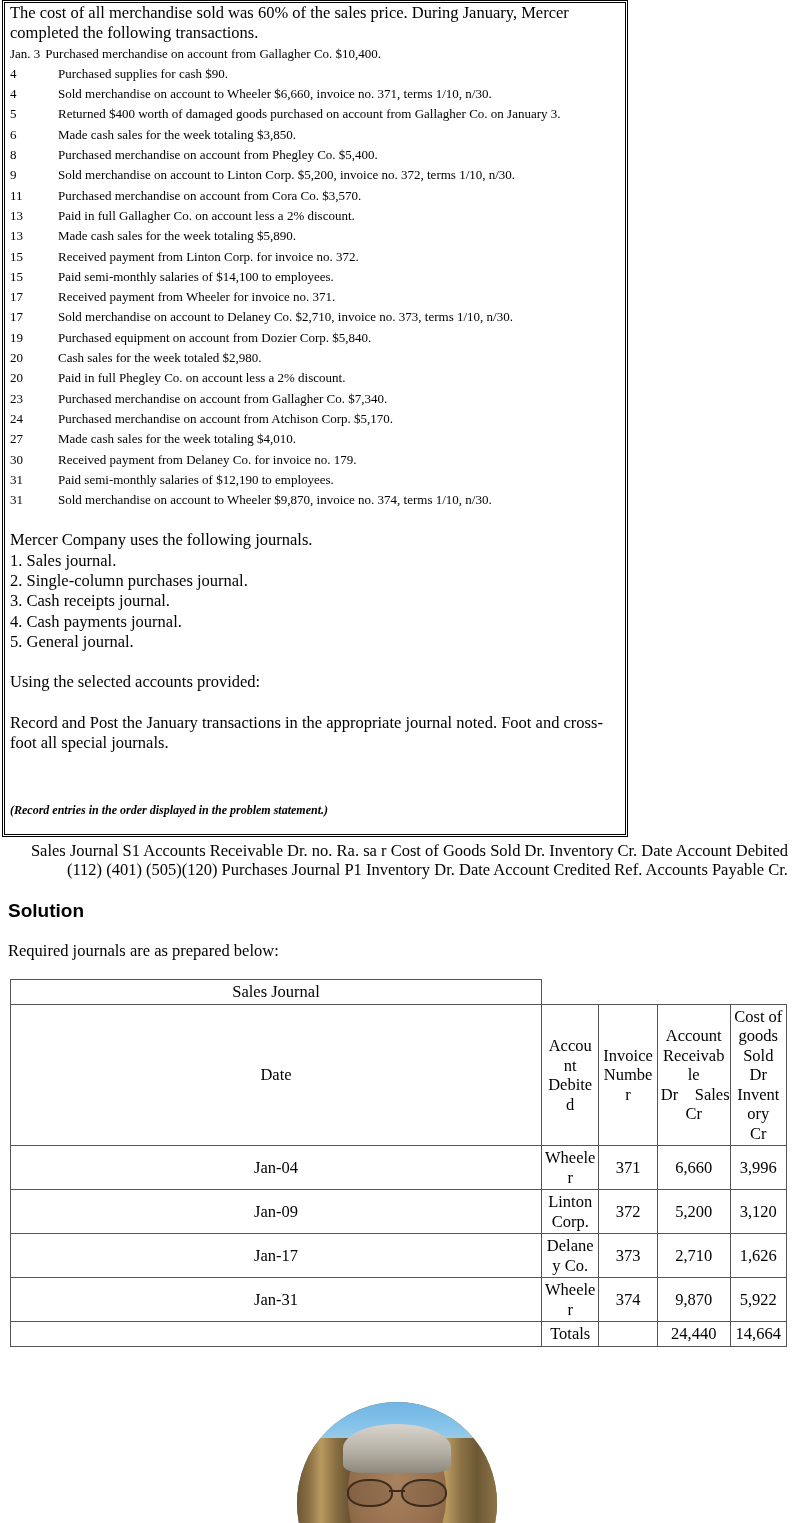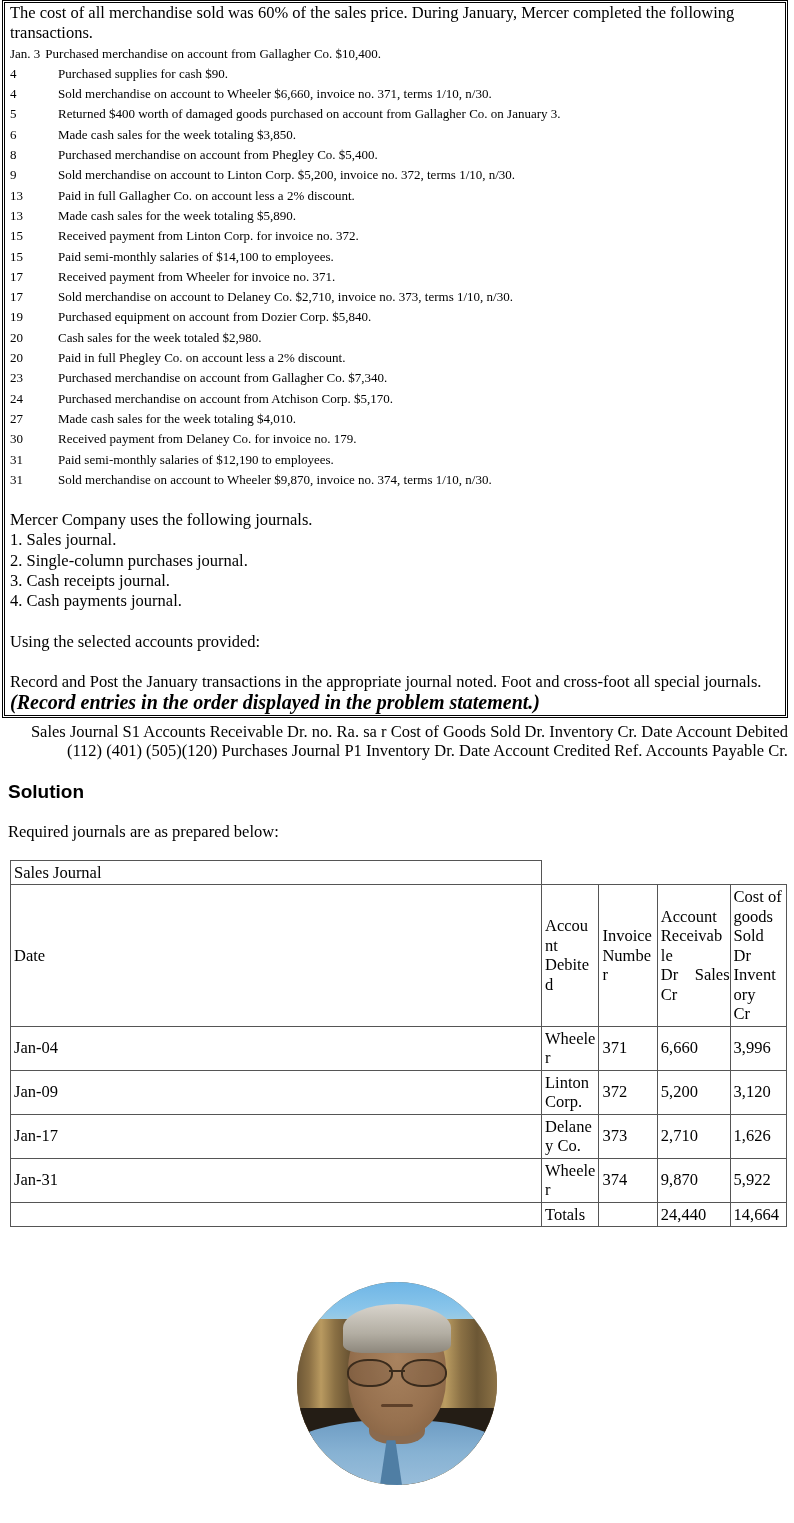--- a/index.html
+++ b/index.html
@@ -12,23 +12,23 @@
     width: 794px;
     font-family: "Liberation Serif", "DejaVu Serif", serif;
     color: #000000;
     -webkit-font-smoothing: none;
   }
 
   
   .problem-box {
     border: 3px double #000000;
     margin: 0 6px 0 2px;
-    padding: 0 4px 2px 5px;
+    padding: 0 4px 14px 5px;
     box-sizing: border-box;
-    width: 786px;
+    width: 626px;
     overflow: hidden;
   }
   .clipped-top {
     margin-top: -12px;
   }
   .para {
     font-size: 16.5px;
     line-height: 20.3px;
     margin: 0;
     text-align: left;
@@ -58,22 +58,23 @@
   }
 
   .journal-line {
     font-size: 16.5px;
     line-height: 20.3px;
   }
 
   .bold-italic {
     font-weight: bold;
     font-style: italic;
-    font-size: 20px;
+    font-size: 12px;
     line-height: 20.3px;
+    margin-top: 47px;
   }
 
   
   .runon {
     font-size: 16.5px;
     line-height: 19px;
     margin: 4px 6px 0 8px;
     text-align: right;
   }
 
@@ -92,20 +93,21 @@
   }
 
   
   table.sales-journal {
     border-collapse: collapse;
     margin: 18px 0 0 10px;
     width: 777px;
     table-layout: fixed;
     font-size: 16.5px;
     line-height: 19.5px;
+    text-align: center;
   }
   table.sales-journal td {
     border: 1px solid #555555;
     padding: 2px 3px;
     vertical-align: middle;
     word-wrap: break-word;
     background: #ffffff;
   }
   td.no-border {
     border: none !important;
@@ -282,20 +284,24 @@
     </div>
     <div class="txn">
       <span class="txn-date">8</span>
       <span class="txn-desc">Purchased merchandise on account from Phegley Co. $5,400.</span>
     </div>
     <div class="txn">
       <span class="txn-date">9</span>
       <span class="txn-desc">Sold merchandise on account to Linton Corp. $5,200, invoice no. 372, terms 1/10, n/30.</span>
     </div>
     <div class="txn">
+      <span class="txn-date">11</span>
+      <span class="txn-desc">Purchased merchandise on account from Cora Co. $3,570.</span>
+    </div>
+    <div class="txn">
       <span class="txn-date">13</span>
       <span class="txn-desc">Paid in full Gallagher Co. on account less a 2% discount.</span>
     </div>
     <div class="txn">
       <span class="txn-date">13</span>
       <span class="txn-desc">Made cash sales for the week totaling $5,890.</span>
     </div>
     <div class="txn">
       <span class="txn-date">15</span>
       <span class="txn-desc">Received payment from Linton Corp. for invoice no. 372.</span>
@@ -350,20 +356,21 @@
     </div>
   </div>
 
   <div class="blank-line"></div>
 
   <div class="journal-line">Mercer Company uses the following journals.</div>
   <div class="journal-line">1. Sales journal.</div>
   <div class="journal-line">2. Single-column purchases journal.</div>
   <div class="journal-line">3. Cash receipts journal.</div>
   <div class="journal-line">4. Cash payments journal.</div>
+  <div class="journal-line">5. General journal.</div>
 
   <div class="blank-line"></div>
 
   <div class="journal-line">Using the selected accounts provided:</div>
 
   <div class="blank-line"></div>
 
   <div class="journal-line">Record and Post the January transactions in the appropriate journal noted. Foot and cross-foot all special journals.</div>
   <div class="bold-italic">(Record entries in the order displayed in the problem statement.)</div>
 </div>

